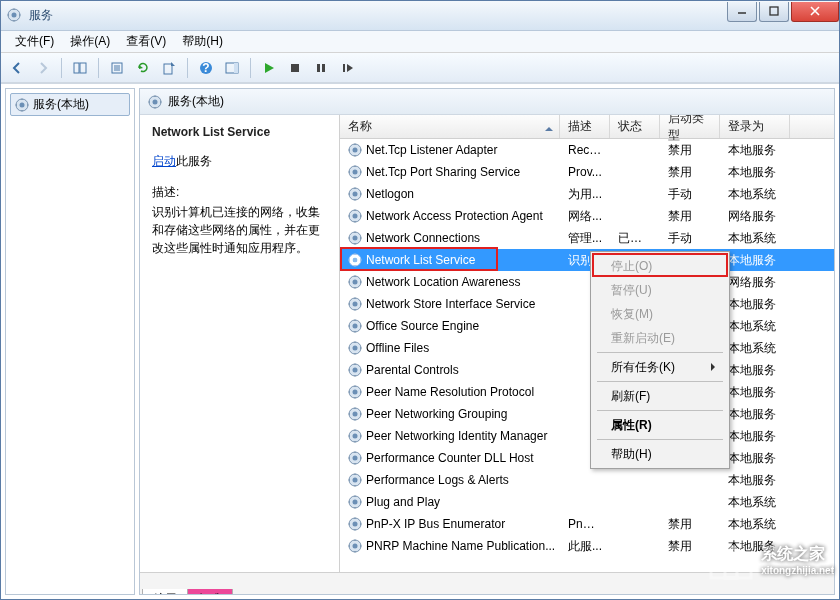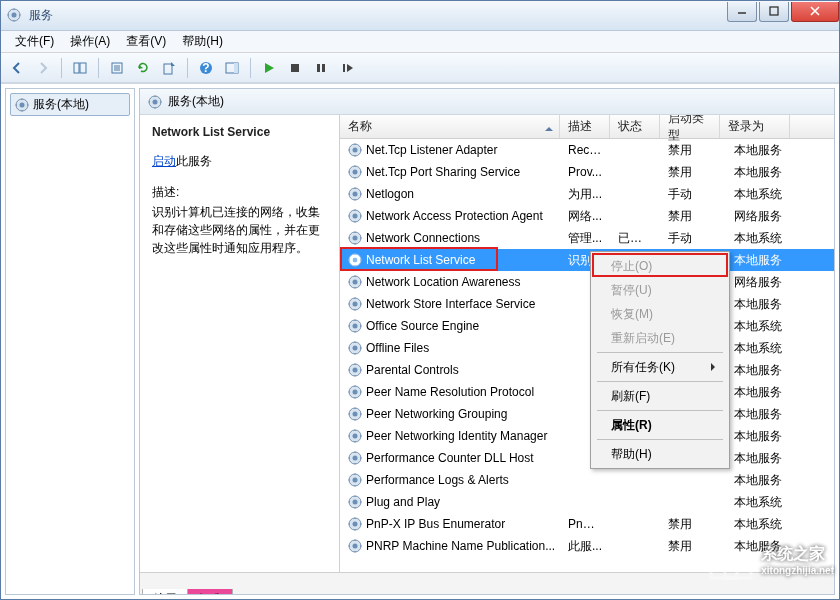--- a/index.html
+++ b/index.html
@@ -37,21 +37,21 @@
 
 .list-pane { flex:1; position:relative; overflow:hidden; }
 .list-header { height:24px; display:flex; background:linear-gradient(to bottom,#fdfdfd,#ececec); border-bottom:1px solid #d0d0d0; }
 .list-header .col { display:flex; align-items:center; padding:0 8px; border-right:1px solid #d8d8d8; color:#222; position:relative;}
 .list-header .col.sorted::after { content:""; position:absolute; right:6px; top:8px; border:4px solid transparent; border-bottom-color:#5a7ba5; }
 .col-name{ width:220px; } .col-desc{ width:50px;} .col-status{width:50px;} .col-startup{width:60px;} .col-logon{width:70px;}
 .list-rows { overflow:auto; height: calc(100% - 24px);}
 .row { height:22px; display:flex; align-items:center; }
 .row .cell { padding:0 8px; white-space:nowrap; overflow:hidden; text-overflow:ellipsis; }
 .row .name-cell{ width:220px; display:flex; align-items:center; gap:4px;}
-.row .desc-cell{width:50px;} .row .status-cell{width:50px;} .row .startup-cell{width:60px;} .row .logon-cell{width:70px;text-align:right;}
+.row .desc-cell{width:50px;} .row .status-cell{width:50px;} .row .startup-cell{width:60px;} .row .logon-cell{width:70px;}
 .row.selected { background:#3399ff; color:#fff; }
 .row.selected .gear-icon { filter: brightness(1.3); }
 
 .gear-icon { width:14px; height:14px; flex-shrink:0; }
 
 
 .hl { position:absolute; border:2px solid #e02020; pointer-events:none; z-index:20; }
 
 
 .ctxmenu { position:absolute; width:140px; background:#f2f2f2; border:1px solid #a0a0a0; box-shadow:2px 2px 4px rgba(0,0,0,0.25); z-index:15; padding:2px;}

